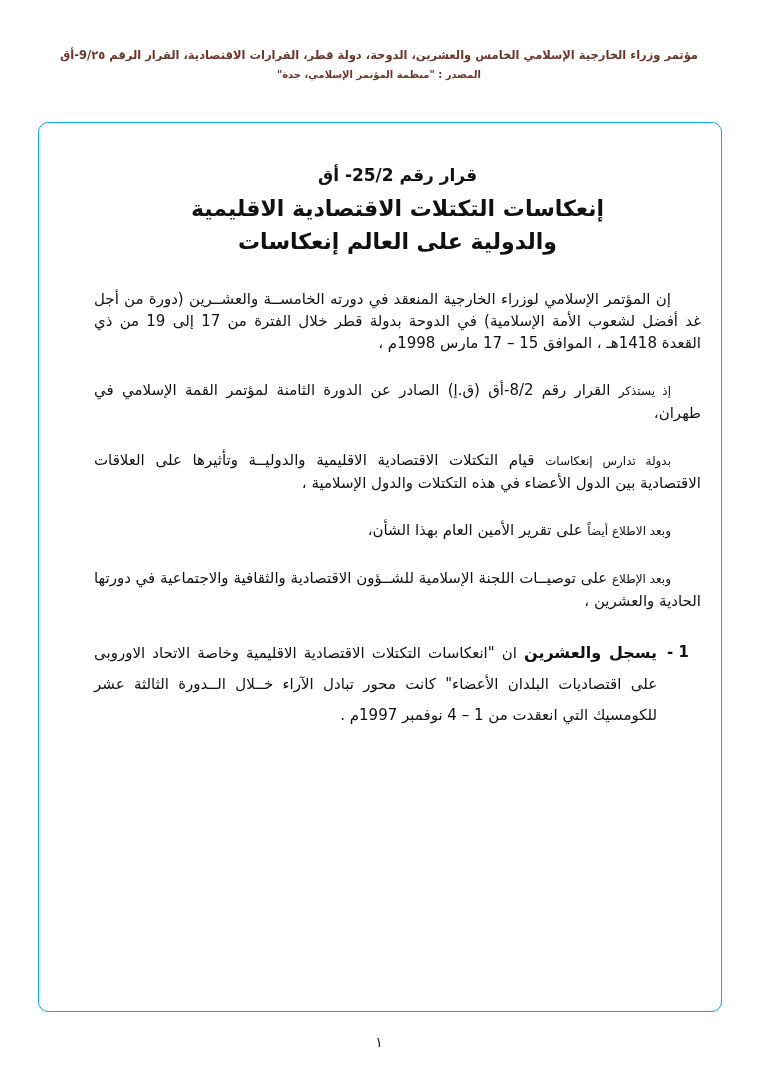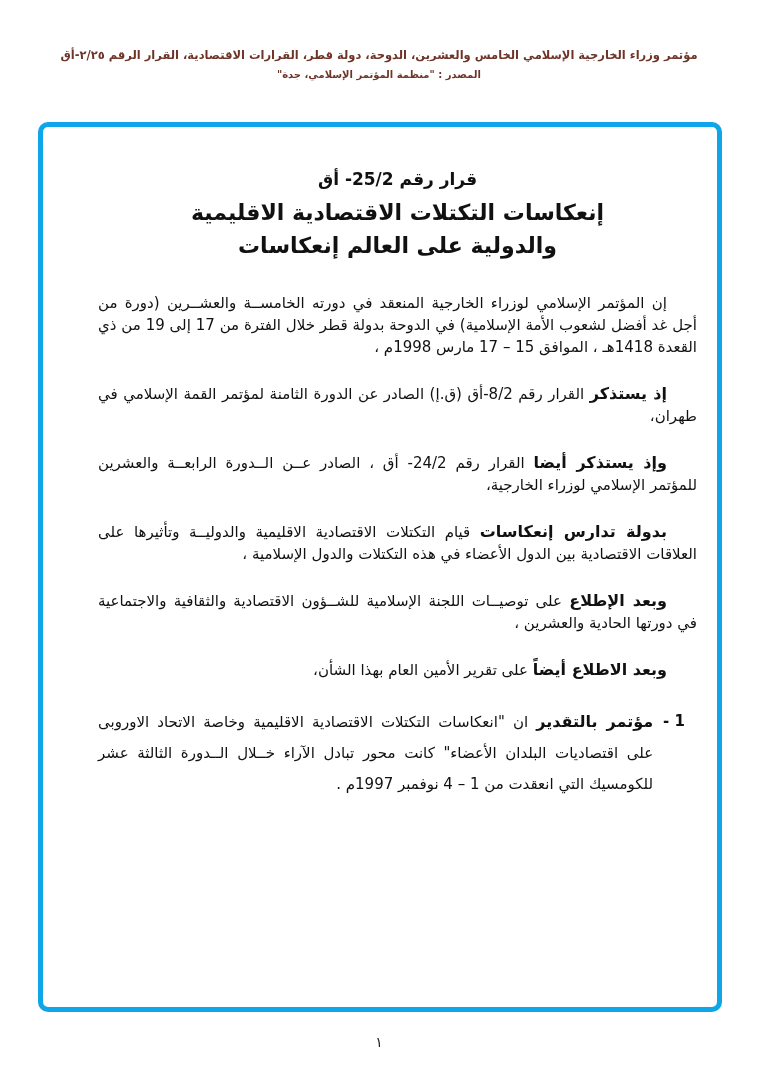--- a/index.html
+++ b/index.html
@@ -26,21 +26,21 @@
   .scan-header .line1 { font-size: 11.5px; letter-spacing: 0; }
   .scan-header .line2 { font-size: 10px; margin-top: 7px; }
 
   
   .resolution-box {
     position: absolute;
     left: 38px;
     top: 122px;
     width: 684px;
     height: 890px;
-    border: 5px solid #0ea5e9;
+    border: 1px solid #0ea5e9;
     border-radius: 10px;
     background: #ffffff;
     direction: rtl;
     padding: 36px 20px 0 55px;
     overflow: hidden;
     color: #111;
   }
 
   .titles {
     text-align: center;
@@ -50,21 +50,21 @@
   .titles .t { font-size: 17px; line-height: 33px; }
   .titles .t3, .titles .t4 { font-size: 22px; }
 
   .para {
     font-size: 15px;
     line-height: 22px;
     text-align: justify;
     text-indent: 30px;
     margin-bottom: 25px;
   }
-  .para .lead { font-weight: bold; font-size: 16px; }
+  .para .lead { font-weight: normal; font-size: 12px; }
 
   .numbered-item {
     display: flex;
     direction: rtl;
     gap: 10px;
     padding-right: 12px;
     margin-bottom: 0;
   }
   .numbered-item .num {
     font-weight: bold;
@@ -87,45 +87,44 @@
     right: 0;
     text-align: center;
     font-size: 14px;
     color: #222;
   }
 </style>
 </head>
 <body>
 
 <div class="scan-header">
-  <div class="line1">مؤتمر وزراء الخارجية الإسلامي الخامس والعشرين، الدوحة، دولة قطر، القرارات الاقتصادية، القرار الرقم ٢/٢٥-أق</div>
+  <div class="line1">مؤتمر وزراء الخارجية الإسلامي الخامس والعشرين، الدوحة، دولة قطر، القرارات الاقتصادية، القرار الرقم 9/٢٥-أق</div>
   <div class="line2">المصدر :  "منظمة المؤتمر الإسلامي، جدة"</div>
 </div>
 
 <div class="resolution-box">
 
   <div class="titles">
     <div class="t t1">قرار رقم 25/2- أق</div>
     <div class="t t3">إنعكاسات التكتلات الاقتصادية الاقليمية</div>
     <div class="t t4">والدولية على العالم إنعكاسات</div>
   </div>
 
   <p class="para"><span>إن المؤتمر الإسلامي لوزراء الخارجية المنعقد في دورته الخامســة والعشــرين (دورة من أجل غد أفضل لشعوب الأمة الإسلامية) في الدوحة بدولة قطر خلال الفترة من 17 إلى 19 من ذي القعدة 1418هـ ، الموافق 15 – 17 مارس 1998م ،</span></p>
 
   <p class="para"><span class="lead">إذ يستذكر</span><span> القرار رقم 8/2-أق (ق.إ) الصادر عن الدورة الثامنة لمؤتمر القمة الإسلامي في طهران،</span></p>
 
-  <p class="para"><span class="lead">وإذ يستذكر أيضا</span><span> القرار رقم 24/2- أق ، الصادر عــن الــدورة الرابعــة والعشرين للمؤتمر الإسلامي لوزراء الخارجية،</span></p>
 
 
   <p class="para"><span class="lead">بدولة تدارس إنعكاسات</span><span> قيام التكتلات الاقتصادية الاقليمية والدوليــة وتأثيرها على العلاقات الاقتصادية بين الدول الأعضاء في هذه التكتلات والدول الإسلامية ،</span></p>
 
+  <p class="para"><span class="lead">وبعد الاطلاع أيضاً</span><span> على تقرير الأمين العام بهذا الشأن،</span></p>
+
   <p class="para"><span class="lead">وبعد الإطلاع</span><span> على توصيــات اللجنة الإسلامية للشــؤون الاقتصادية والثقافية والاجتماعية في دورتها الحادية والعشرين ،</span></p>
-
-  <p class="para"><span class="lead">وبعد الاطلاع أيضاً</span><span> على تقرير الأمين العام بهذا الشأن،</span></p>
 
   <div class="numbered-item">
     <span class="num">1 -</span>
-    <div class="item-text"><span class="lead">مؤتمر بالتقدير</span><span> ان "انعكاسات التكتلات الاقتصادية الاقليمية وخاصة الاتحاد الاوروبى على اقتصاديات البلدان الأعضاء" كانت محور تبادل الآراء خــلال الــدورة الثالثة عشر للكومسيك التي انعقدت من 1 – 4 نوفمبر 1997م .</span></div>
+    <div class="item-text"><span class="lead">يسجل والعشرين</span><span> ان "انعكاسات التكتلات الاقتصادية الاقليمية وخاصة الاتحاد الاوروبى على اقتصاديات البلدان الأعضاء" كانت محور تبادل الآراء خــلال الــدورة الثالثة عشر للكومسيك التي انعقدت من 1 – 4 نوفمبر 1997م .</span></div>
   </div>
 
 </div>
 
 <div class="page-footer">١</div>
 
 </body></html>

